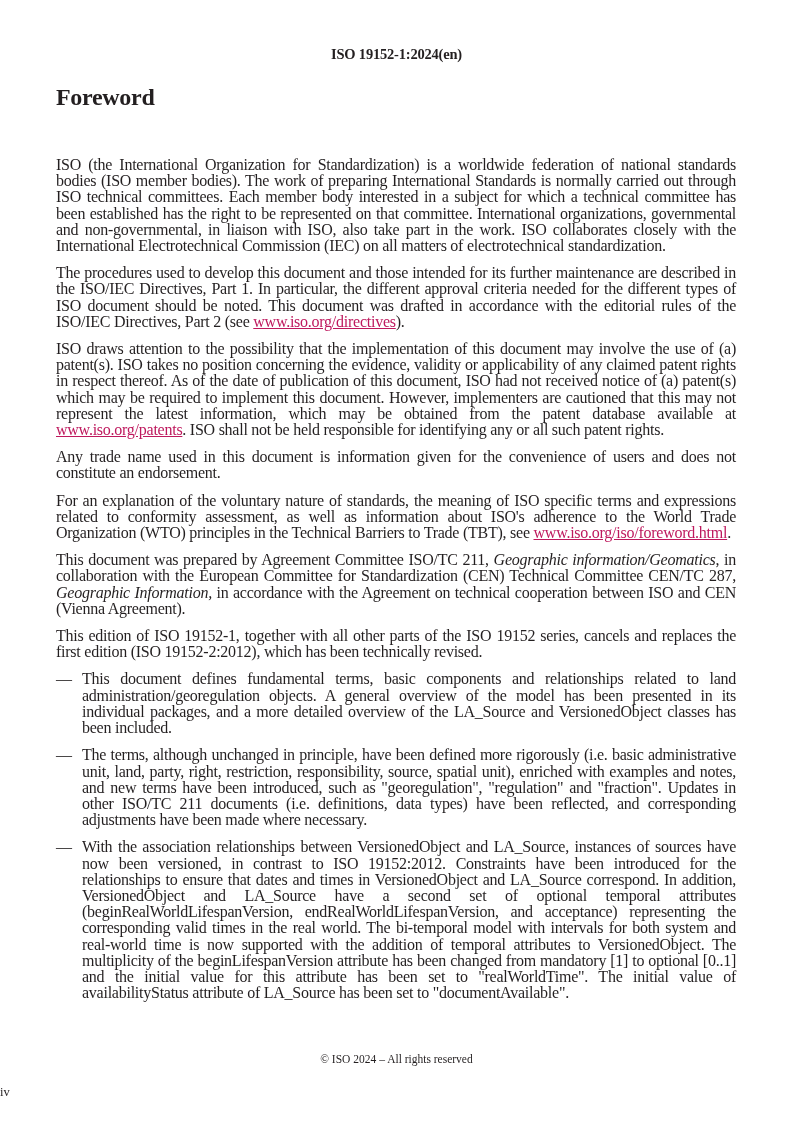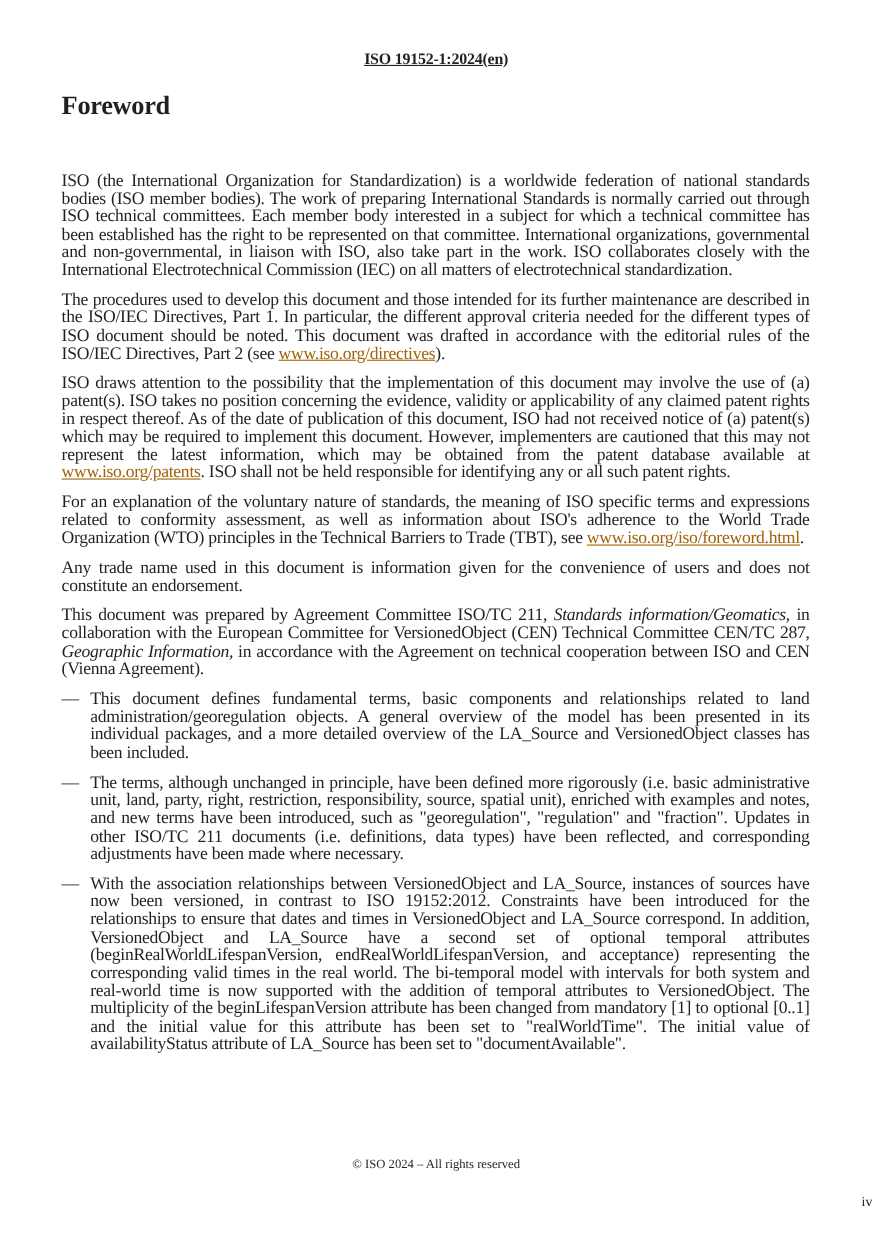--- a/index.html
+++ b/index.html
@@ -3,64 +3,65 @@
 <meta charset="utf-8">
 <style>
   html, body { margin: 0; padding: 0; background: #ffffff; }
   body {
     width: 793px; height: 1122px; position: relative; overflow: hidden;
     font-family: "Liberation Serif", "DejaVu Serif", serif;
     color: #231f20;
   }
   .header {
     position: absolute; top: 46px; left: 0; width: 793px; text-align: center;
-    font-weight: bold; font-size: 14.5px; letter-spacing: -0.2px; text-decoration: underline;
+    font-weight: bold; font-size: 14.5px; letter-spacing: -0.2px;
   }
   .title {
     position: absolute; top: 84px; left: 56px; margin: 0;
     font-size: 24px; font-weight: bold; letter-spacing: -0.3px;
   }
   .content {
     position: absolute; top: 157px; left: 56px; width: 680px;
     font-size: 16px; line-height: 16.2px; letter-spacing: -0.25px;
   }
   .content p { margin: 0 0 11px 0; text-align: justify; }
-  .content a { color: #a16207; text-decoration: underline; }
+  .content a { color: #be185d; text-decoration: underline; }
   ul.changes { list-style: none; margin: 0; padding: 0; }
   ul.changes li { position: relative; padding-left: 26px; margin: 0 0 11px 0; text-align: justify; }
   ul.changes li .dash { position: absolute; left: 0; top: 0; }
   .footer {
     position: absolute; top: 1053px; left: 0; width: 793px; text-align: center;
     font-size: 11.5px;
   }
   .pagenum {
-    position: absolute; top: 1085px; left: 0; width: 793px; text-align: right;
+    position: absolute; top: 1085px; left: 0; width: 793px; text-align: left;
     font-size: 12.5px;
   }
 </style>
 </head>
 <body>
 
 <div class="header">ISO 19152-1:2024(en)</div>
 
 <h1 class="title">Foreword</h1>
 
 <div class="content">
   <p>ISO (the International Organization for Standardization) is a worldwide federation of national standards bodies (ISO member bodies). The work of preparing International Standards is normally carried out through ISO technical committees. Each member body interested in a subject for which a technical committee has been established has the right to be represented on that committee. International organizations, governmental and non-governmental, in liaison with ISO, also take part in the work. ISO collaborates closely with the International Electrotechnical Commission (IEC) on all matters of electrotechnical standardization.</p>
 
   <p><span>The procedures used to develop this document and those intended for its further maintenance are described in the ISO/IEC Directives, Part 1. In particular, the different approval criteria needed for the different types of ISO document should be noted. This document was drafted in accordance with the editorial rules of the ISO/IEC Directives, Part 2 (see </span><a>www.iso.org/directives</a><span>).</span></p>
 
   <p><span>ISO draws attention to the possibility that the implementation of this document may involve the use of (a) patent(s). ISO takes no position concerning the evidence, validity or applicability of any claimed patent rights in respect thereof. As of the date of publication of this document, ISO had not received notice of (a) patent(s) which may be required to implement this document. However, implementers are cautioned that this may not represent the latest information, which may be obtained from the patent database available at </span><a>www.iso.org/patents</a><span>. ISO shall not be held responsible for identifying any or all such patent rights.</span></p>
 
+  <p>Any trade name used in this document is information given for the convenience of users and does not constitute an endorsement.</p>
+
   <p><span>For an explanation of the voluntary nature of standards, the meaning of ISO specific terms and expressions related to conformity assessment, as well as information about ISO's adherence to the World Trade Organization (WTO) principles in the Technical Barriers to Trade (TBT), see </span><a>www.iso.org/iso/foreword.html</a><span>.</span></p>
 
-  <p>Any trade name used in this document is information given for the convenience of users and does not constitute an endorsement.</p>
+  <p><span>This document was prepared by Agreement Committee ISO/TC 211, </span><i>Geographic information/Geomatics</i><span>, in collaboration with the European Committee for Standardization (CEN) Technical Committee CEN/TC 287, </span><i>Geographic Information,</i><span> in accordance with the Agreement on technical cooperation between ISO and CEN (Vienna Agreement).</span></p>
 
-  <p><span>This document was prepared by Agreement Committee ISO/TC 211, </span><i>Standards information/Geomatics</i><span>, in collaboration with the European Committee for VersionedObject (CEN) Technical Committee CEN/TC 287, </span><i>Geographic Information,</i><span> in accordance with the Agreement on technical cooperation between ISO and CEN (Vienna Agreement).</span></p>
-
+  <p>This edition of ISO 19152-1, together with all other parts of the ISO 19152 series, cancels and replaces the first edition (ISO 19152-2:2012), which has been technically revised.</p>
 
 
   <ul class="changes">
     <li><span class="dash">—</span><span>This document defines fundamental terms, basic components and relationships related to land administration/georegulation objects. A general overview of the model has been presented in its individual packages, and a more detailed overview of the LA_Source and VersionedObject classes has been included.</span></li>
     <li><span class="dash">—</span><span>The terms, although unchanged in principle, have been defined more rigorously (i.e. basic administrative unit, land, party, right, restriction, responsibility, source, spatial unit), enriched with examples and notes, and new terms have been introduced, such as "georegulation", "regulation" and "fraction". Updates in other ISO/TC 211 documents (i.e. definitions, data types) have been reflected, and corresponding adjustments have been made where necessary.</span></li>
     <li><span class="dash">—</span><span>With the association relationships between VersionedObject and LA_Source, instances of sources have now been versioned, in contrast to ISO 19152:2012. Constraints have been introduced for the relationships to ensure that dates and times in VersionedObject and LA_Source correspond. In addition, VersionedObject and LA_Source have a second set of optional temporal attributes (beginRealWorldLifespanVersion, endRealWorldLifespanVersion, and acceptance) representing the corresponding valid times in the real world. The bi-temporal model with intervals for both system and real-world time is now supported with the addition of temporal attributes to VersionedObject. The multiplicity of the beginLifespanVersion attribute has been changed from mandatory [1] to optional [0..1] and the initial value for this attribute has been set to "realWorldTime". The initial value of availabilityStatus attribute of LA_Source has been set to "documentAvailable".</span></li>
   </ul>
 </div>
 
 <div class="footer">© ISO 2024 – All rights reserved</div>

